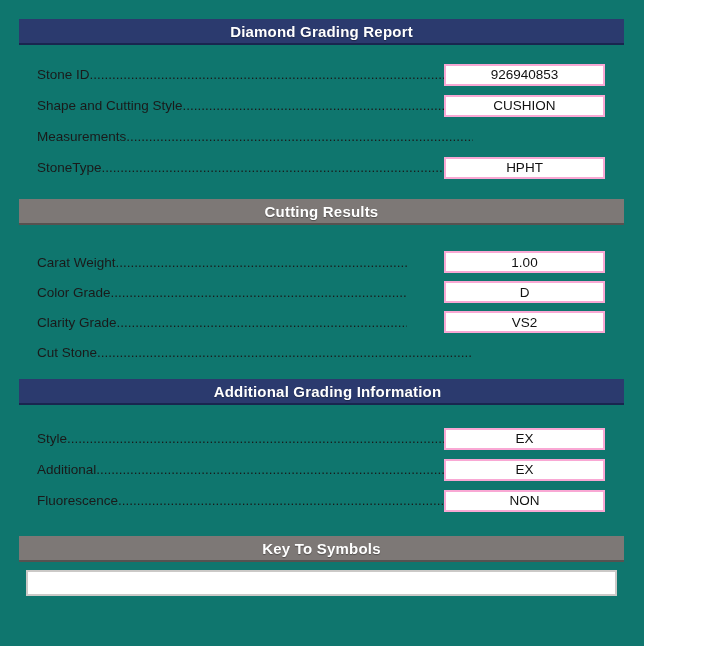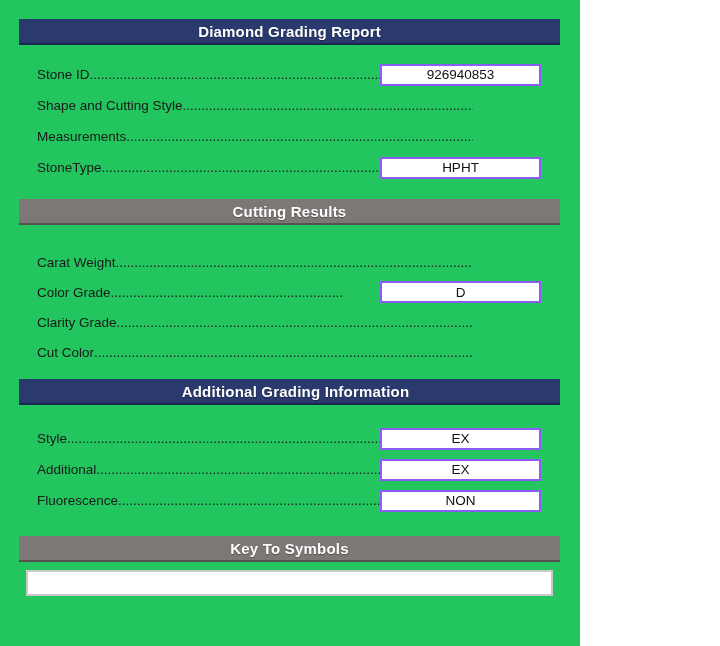--- a/index.html
+++ b/index.html
@@ -3,23 +3,23 @@
 <meta charset="utf-8">
 <style>
   html, body {
     margin: 0;
     padding: 0;
     background: #ffffff;
     font-family: "Liberation Sans", "DejaVu Sans", sans-serif;
   }
   .page {
     position: relative;
-    width: 580px;
+    width: 644px;
     height: 646px;
-    background: #22c55e;
+    background: #0f766e;
     overflow: hidden;
   }
   .bar {
     height: 24px;
     margin-left: 19px;
     margin-right: 20px;
     border-bottom: 2px solid #444;
     display: flex;
     align-items: center;
     justify-content: center;
@@ -70,21 +70,21 @@
     color: #1a1a1a;
   }
   .dots::after {
     content: "..............................................................................................................................................................................................................";
   }
 
   .value-box {
     width: 157px;
     height: 18px;
     flex: 0 0 auto;
-    border: 2px solid #8b5cf6;
+    border: 2px solid #f9a8d4;
     background: #ffffff;
     display: flex;
     align-items: center;
     justify-content: center;
     font-size: 13.5px;
     color: #111111;
   }
 
   .key-box {
     margin: 8px 27px 0 26px;
@@ -112,20 +112,23 @@
       </div>
       <div class="value-box">
         <span>926940853</span>
       </div>
     </div>
     <div class="row">
       <div class="label-leader">
         <span class="label">Shape and Cutting Style</span>
         <span class="dots"></span>
       </div>
+      <div class="value-box">
+        <span>CUSHION</span>
+      </div>
     </div>
     <div class="row">
       <div class="label-leader">
         <span class="label">Measurements</span>
         <span class="dots"></span>
       </div>
     </div>
     <div class="row">
       <div class="label-leader">
         <span class="label">StoneType</span>
@@ -140,39 +143,45 @@
   <div class="bar gray" id="bar-results">
     <span>Cutting Results</span>
   </div>
 
   <div class="fields sec2">
     <div class="row">
       <div class="label-leader">
         <span class="label">Carat Weight</span>
         <span class="dots"></span>
       </div>
+      <div class="value-box">
+        <span>1.00</span>
+      </div>
     </div>
     <div class="row">
       <div class="label-leader">
         <span class="label">Color Grade</span>
         <span class="dots"></span>
       </div>
       <div class="value-box">
         <span>D</span>
       </div>
     </div>
     <div class="row">
       <div class="label-leader">
         <span class="label">Clarity Grade</span>
         <span class="dots"></span>
       </div>
-    </div>
-    <div class="row">
-      <div class="label-leader">
-        <span class="label">Cut Color</span>
+      <div class="value-box">
+        <span>VS2</span>
+      </div>
+    </div>
+    <div class="row">
+      <div class="label-leader">
+        <span class="label">Cut Stone</span>
         <span class="dots"></span>
       </div>
     </div>
   </div>
 
   <div class="bar navy" id="bar-additional">
     <span>Additional Grading Information</span>
   </div>
 
   <div class="fields sec3">

